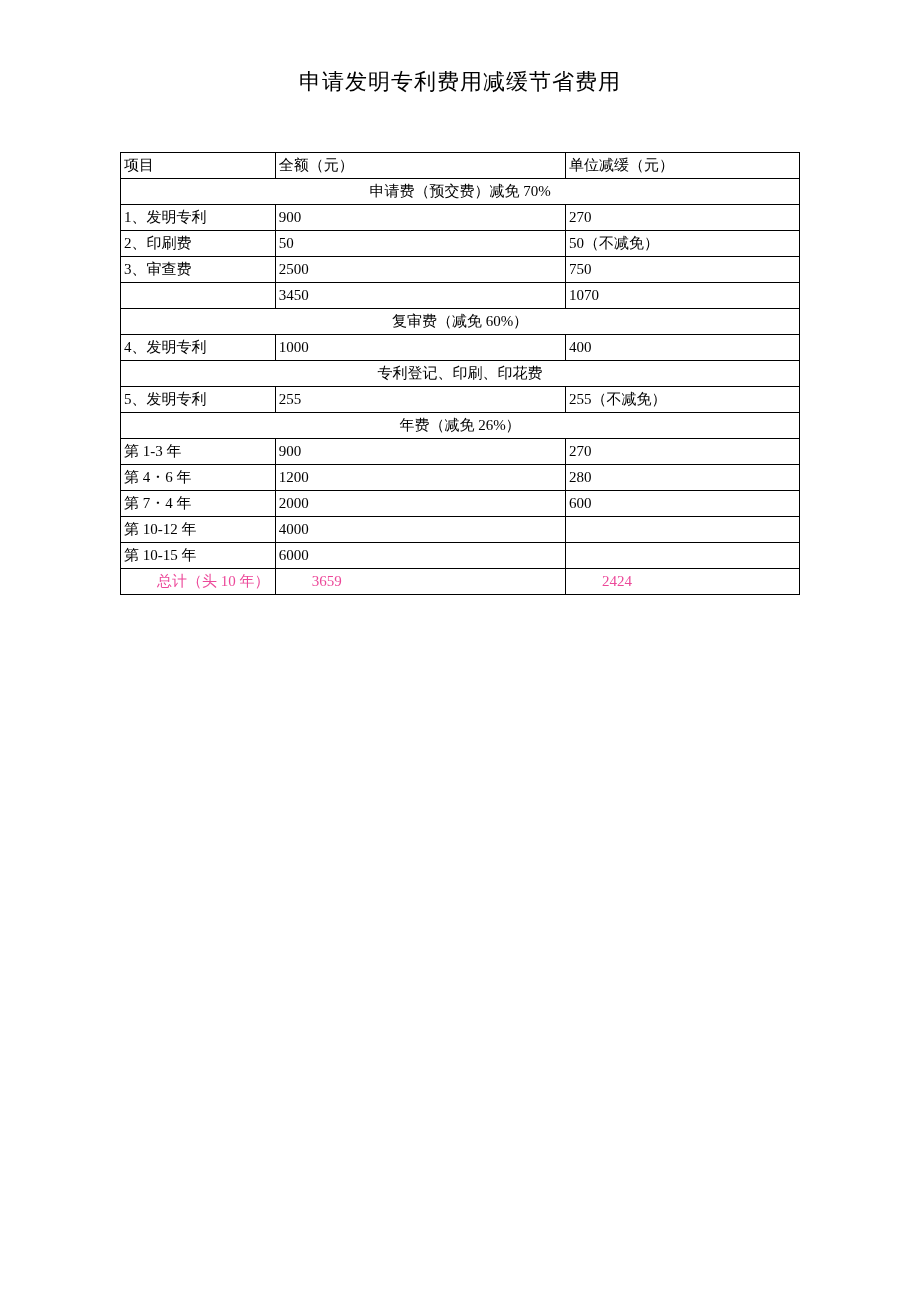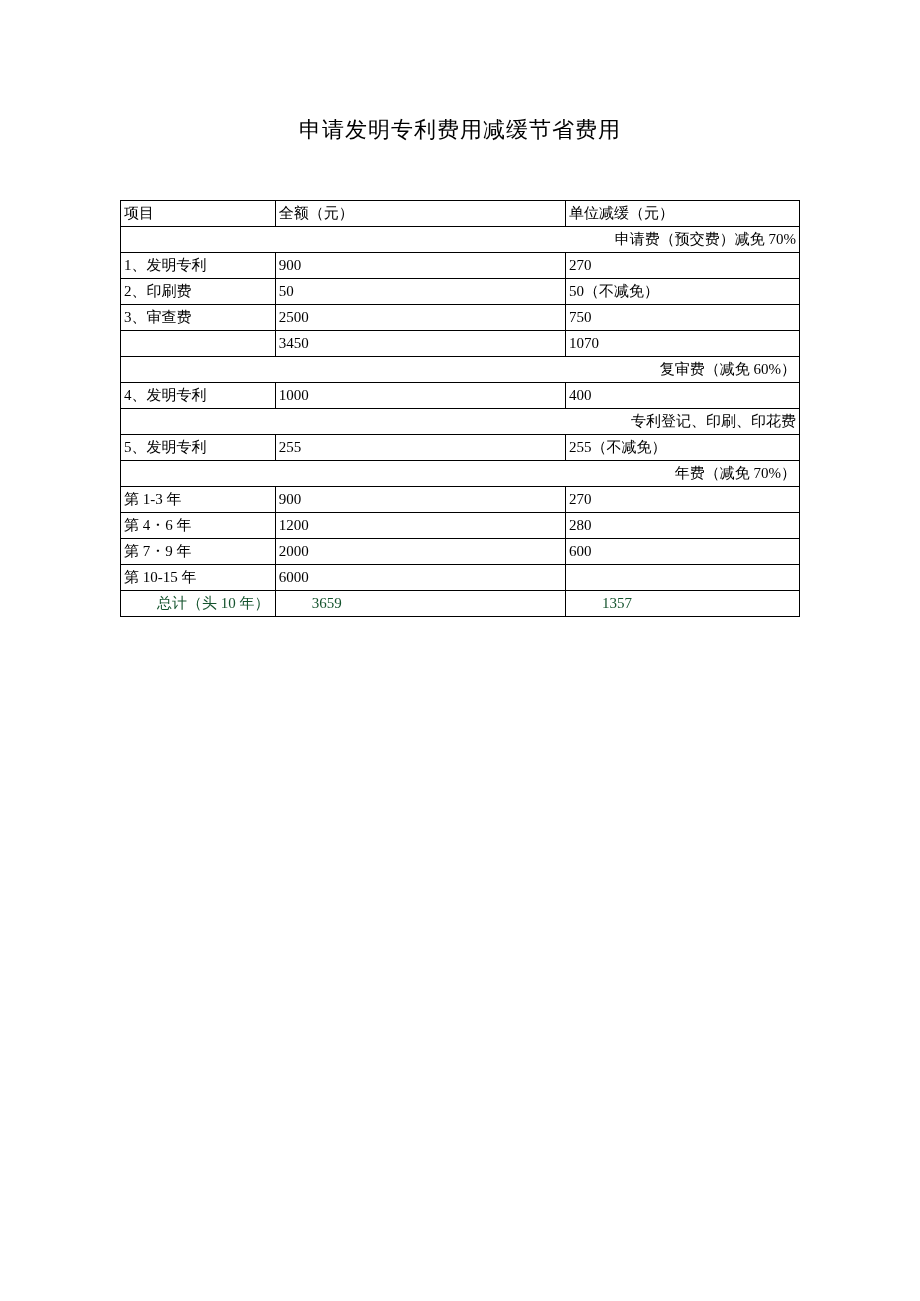--- a/index.html
+++ b/index.html
@@ -8,45 +8,45 @@
       height: 1301px;
       background: #ffffff;
       font-family: "SimSun", "宋体", serif;
       color: #000;
       position: relative;
     }
     .page-title {
       text-align: center;
       font-size: 22px;
       font-weight: normal;
-      margin-top: 115px;
+      margin-top: 67px;
       margin-bottom: 55px;
       letter-spacing: 1px;
     }
     .fee-table {
       border-collapse: collapse;
       margin: 14px auto;
       width: 680px;
       font-size: 15px;
     }
     .fee-table td {
       border: 1px solid #000;
       padding: 2px 3px;
       height: 26px;
       vertical-align: middle;
       white-space: nowrap;
     }
     .fee-table .section-header td {
-      text-align: right;
+      text-align: center;
       font-family: Liberation Serif, serif;
     }
     .fee-table .col-item { width: 155px; }
     .fee-table .col-full { width: 326px; }
     .fee-table .col-reduce { width: 255px; }
-    .total-row td { color: #14532d; padding-left: 36px; }
+    .total-row td { color: #ec4899; padding-left: 36px; }
   </style>
 </head>
 <body>
 
 <h1 class="page-title">申请发明专利费用减缓节省费用</h1>
 
 <table class="fee-table">
   <tbody>
       <tr>
     <td class="col-item">项目</td>
@@ -90,41 +90,46 @@
   <tr class="section-header">
     <td colspan="3">专利登记、印刷、印花费</td>
   </tr>
   <tr>
     <td>5、发明专利</td>
     <td>255</td>
     <td>255（不减免）</td>
   </tr>
 
   <tr class="section-header">
-    <td colspan="3">年费（减免 70%）</td>
+    <td colspan="3">年费（减免 26%）</td>
   </tr>
   <tr>
     <td>第 1-3 年</td>
     <td>900</td>
     <td>270</td>
   </tr>
   <tr>
     <td>第 4・6 年</td>
     <td>1200</td>
     <td>280</td>
   </tr>
   <tr>
-    <td>第 7・9 年</td>
+    <td>第 7・4 年</td>
     <td>2000</td>
     <td>600</td>
+  </tr>
+  <tr>
+    <td>第 10-12 年</td>
+    <td>4000</td>
+    <td></td>
   </tr>
   <tr>
     <td>第 10-15 年</td>
     <td>6000</td>
     <td></td>
   </tr>
   <tr class="total-row">
     <td>总计（头 10 年）</td>
     <td>3659</td>
-    <td>1357</td>
+    <td>2424</td>
   </tr>
 </tbody>
   </table>
 
 </body></html>

